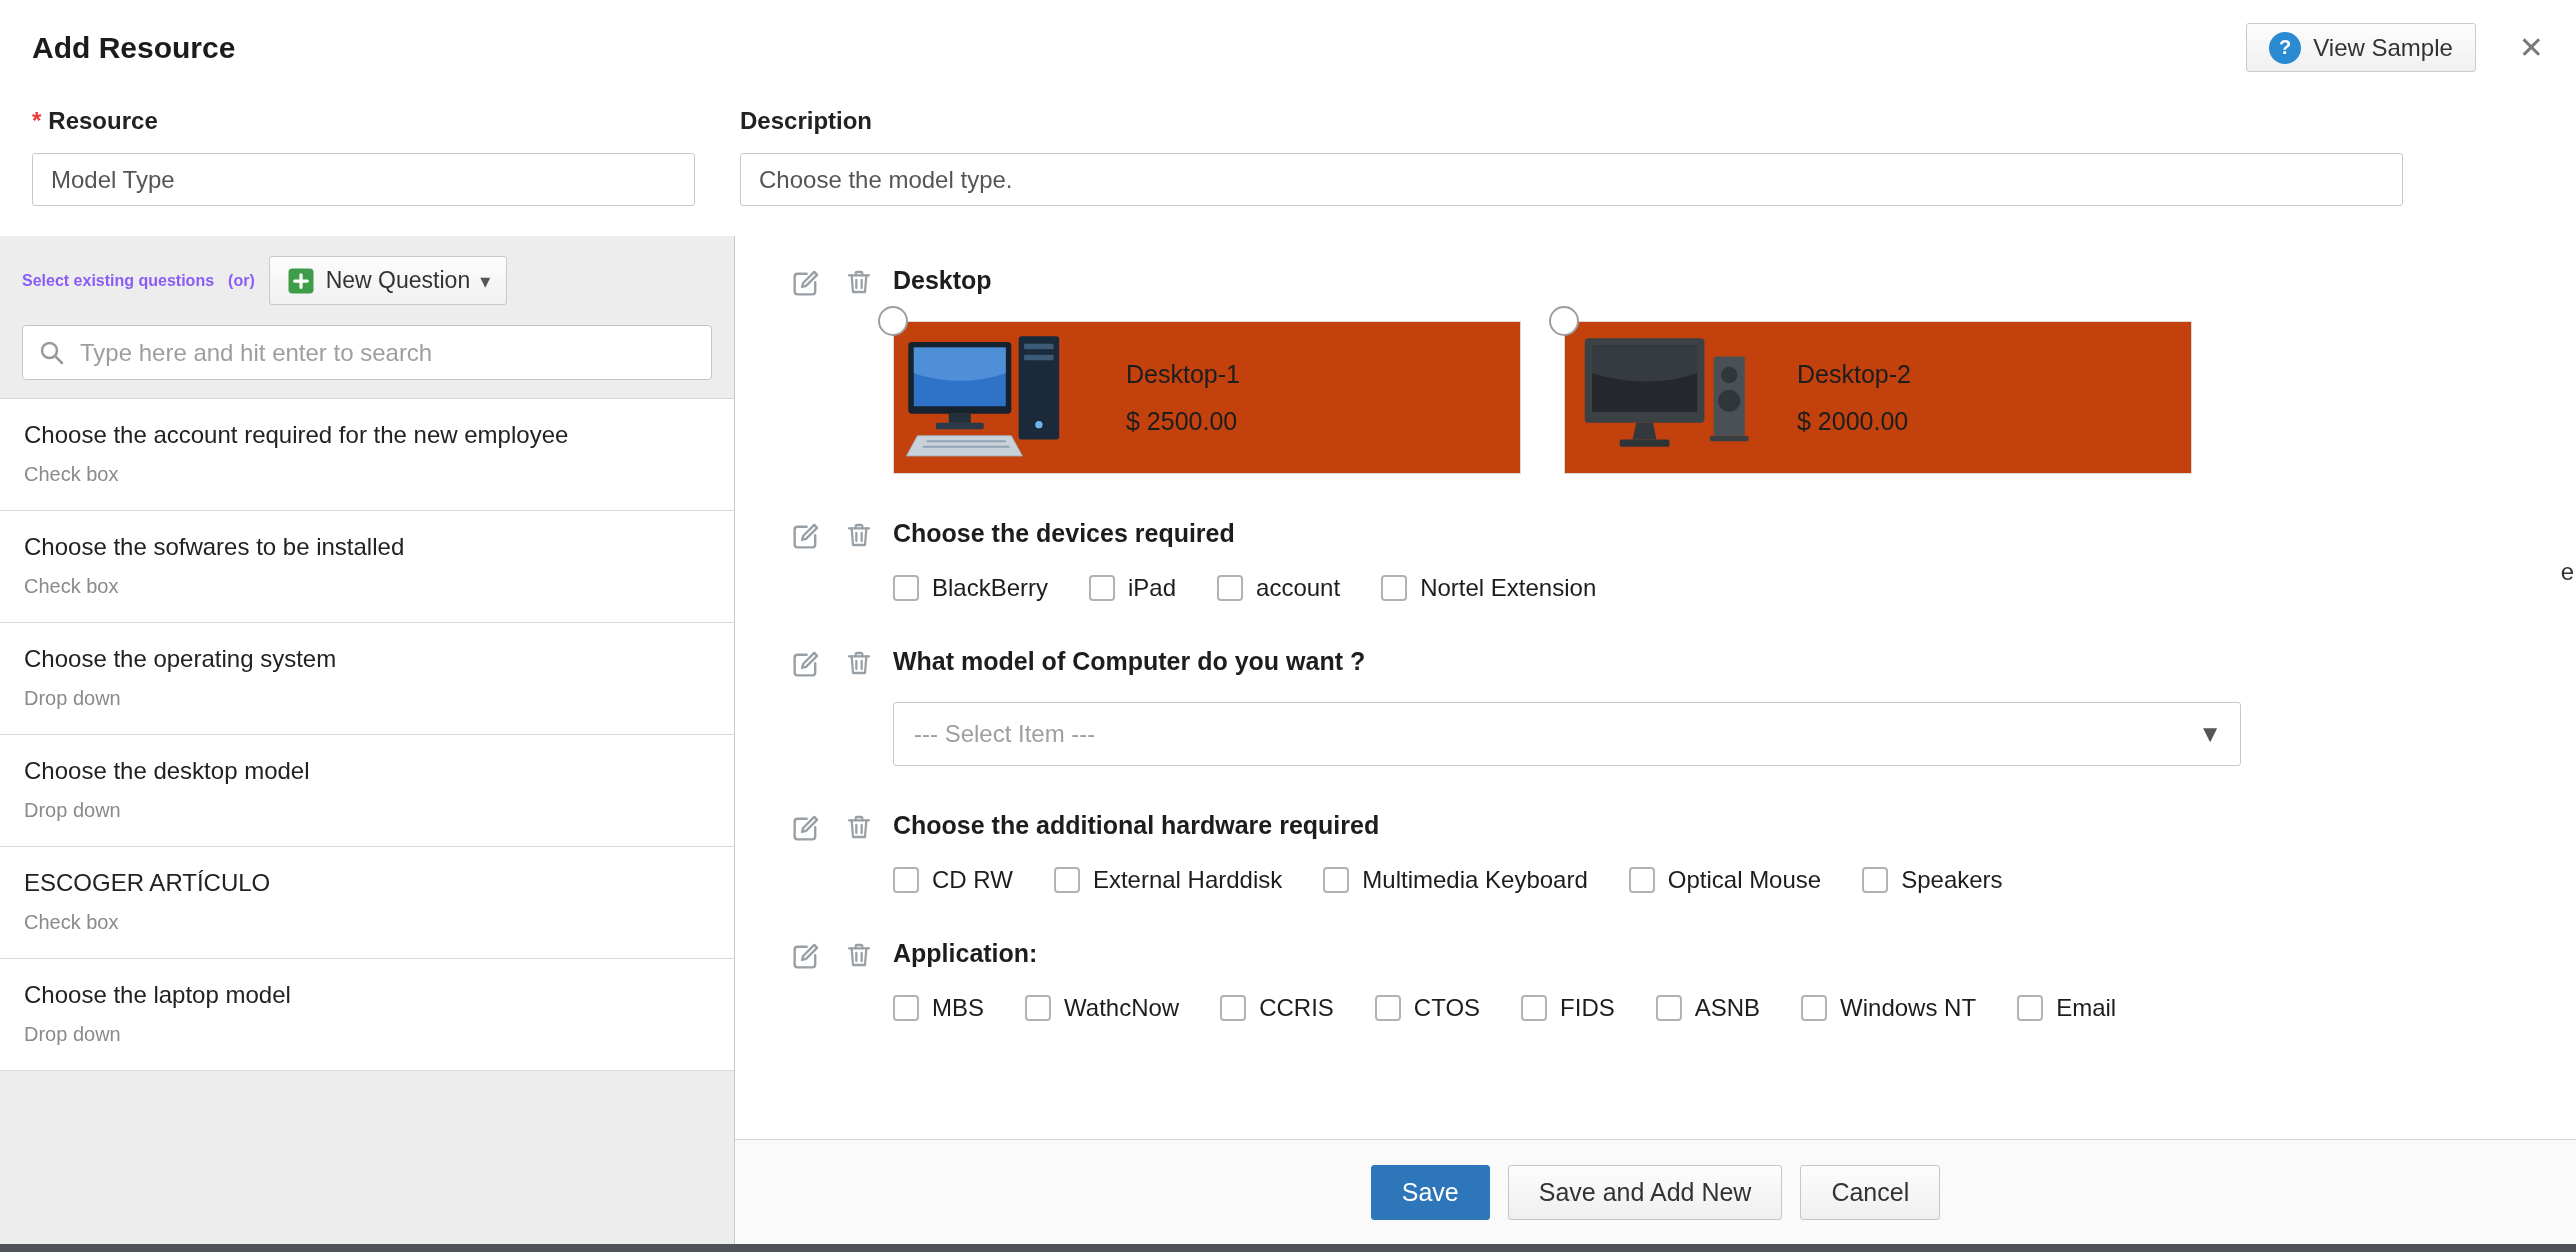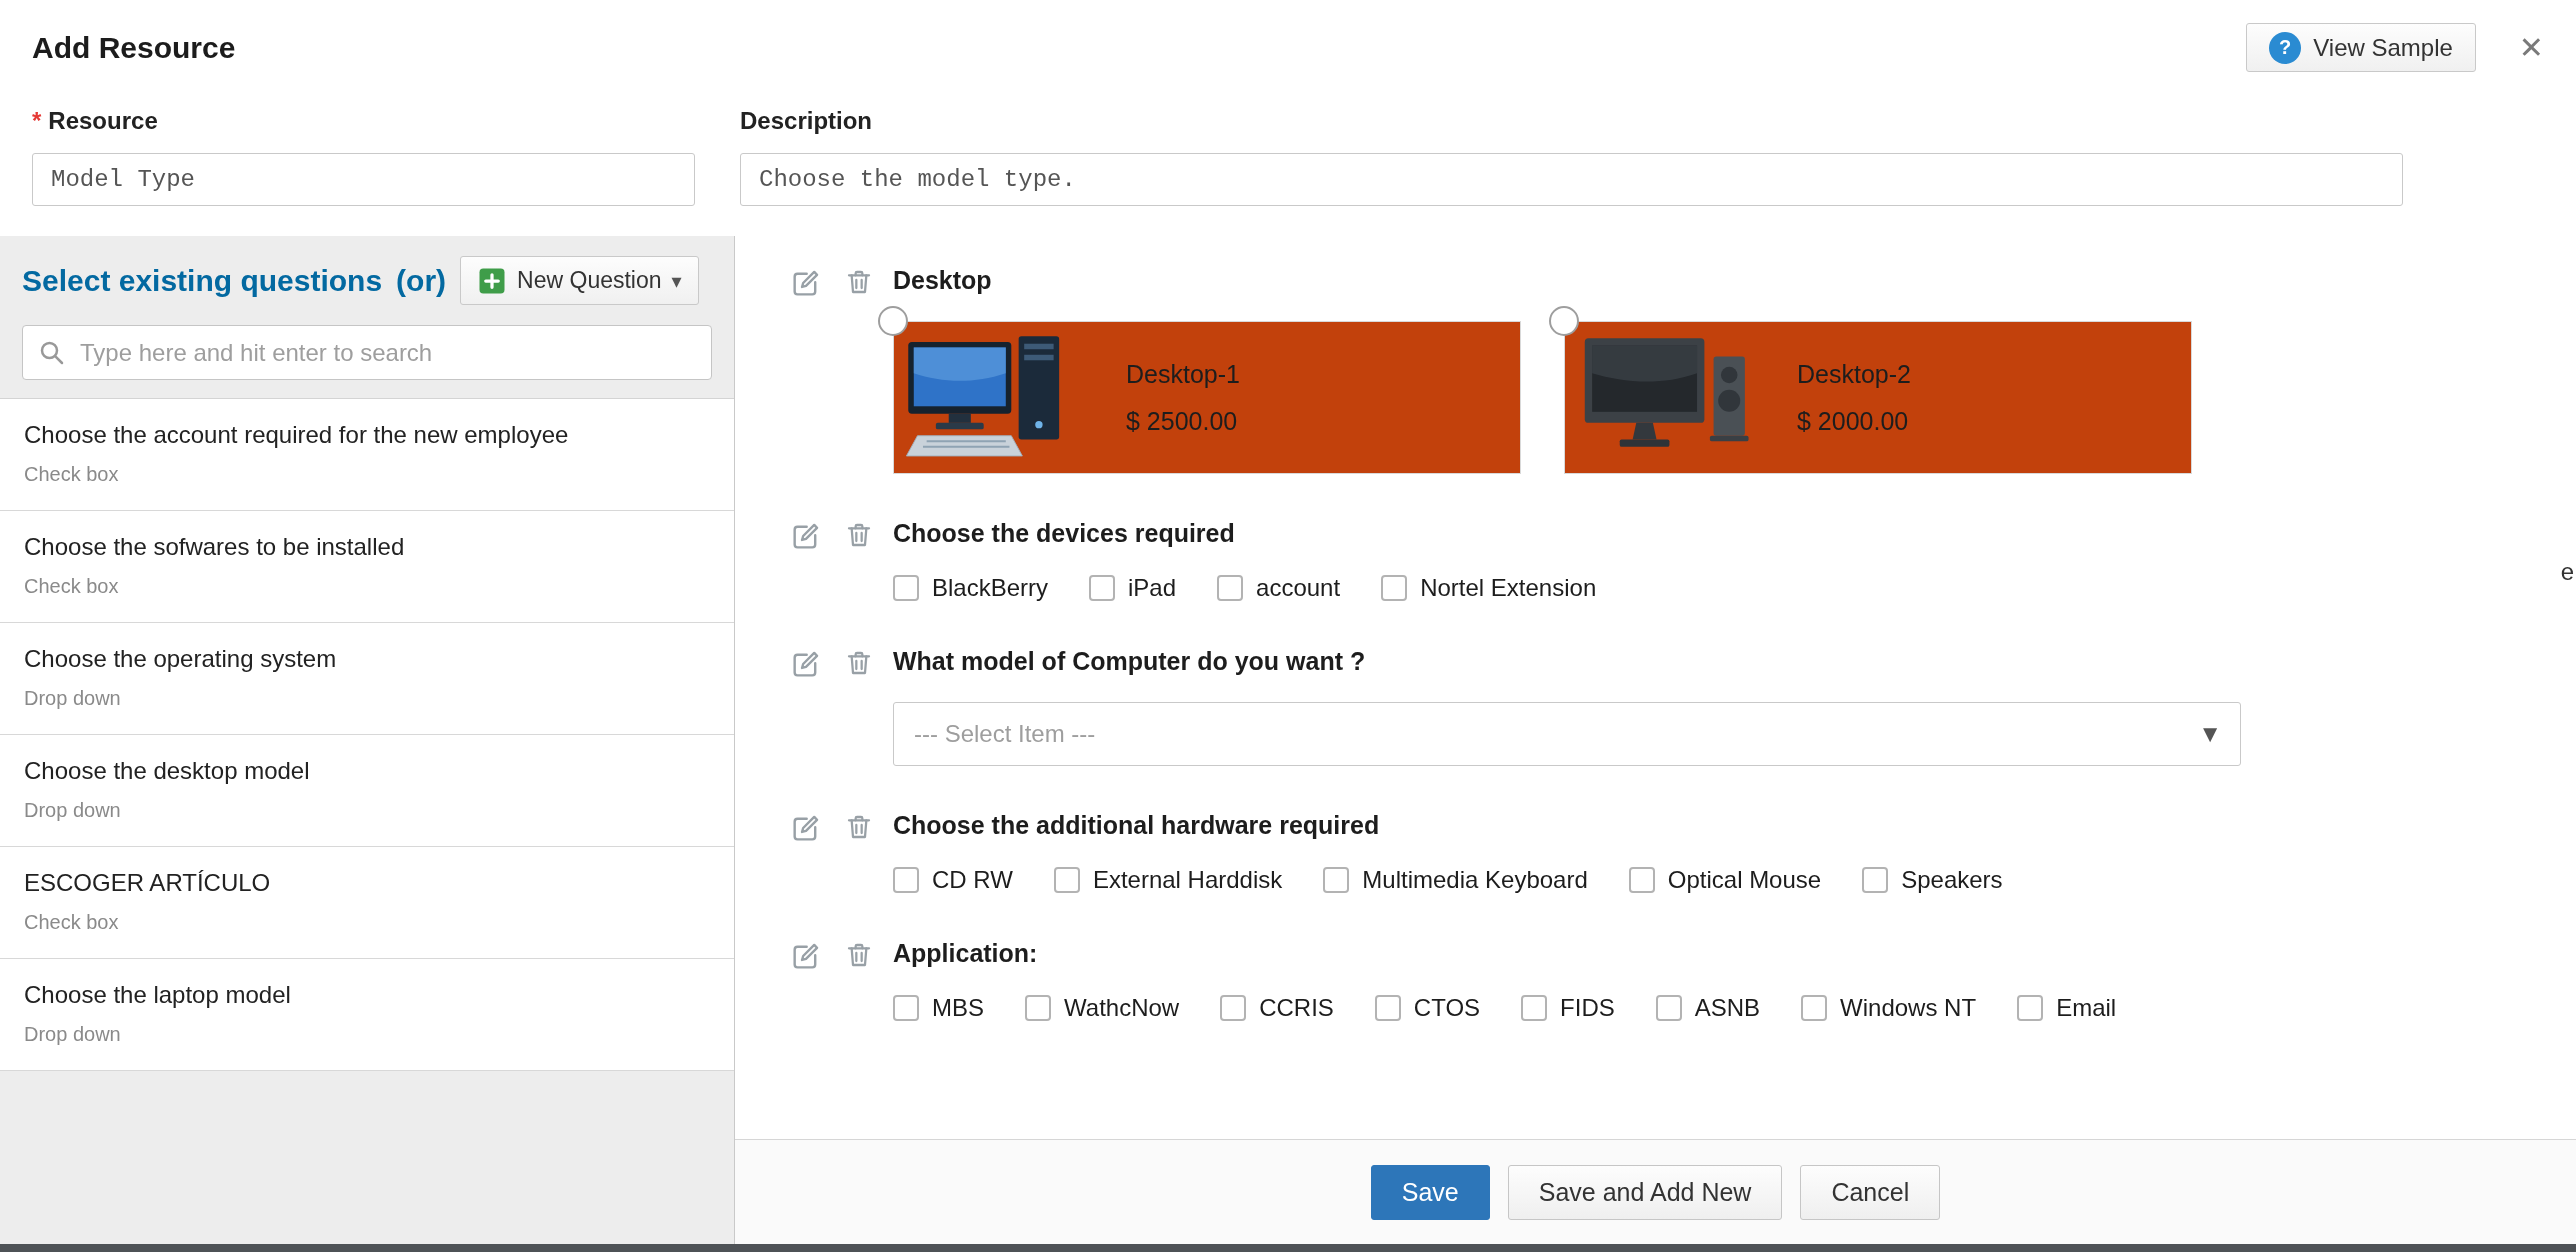--- a/index.html
+++ b/index.html
@@ -21,33 +21,33 @@
   .help-badge { width: 32px; height: 32px; border-radius: 50%; background: #2a8bd2; color: #fff;
                 display: inline-flex; align-items: center; justify-content: center;
                 font-size: 20px; font-weight: bold; }
   .close-x { margin-left: 43px; font-size: 30px; color: #7a7a7a; cursor: pointer; line-height: 1; }
 
   
   .form-row { display: flex; gap: 45px; padding: 12px 173px 30px 32px; }
   .field label { display: block; font-size: 24px; font-weight: bold; color: #222; margin-bottom: 18px; }
   .req { color: #e53935; margin-right: 7px; }
   .field input { width: 100%; height: 53px; border: 1px solid #c9c9c9; border-radius: 3px;
-                 font-size: 24px; color: #555; padding: 0 18px; font-family: Liberation Mono, monospace; background: #fff; }
+                 font-size: 24px; color: #555; padding: 0 18px; font-family: Liberation Sans, sans-serif; background: #fff; }
   .field input::placeholder { color: #9e9e9e; }
   .resource-field { width: 663px; flex: 0 0 663px; }
   .desc-field { flex: 1; }
 
   
   .body-row { flex: 1; display: flex; min-height: 0; }
 
   
   .sidebar { width: 735px; flex: 0 0 735px; background: #ededed; border-right: 1px solid #c9c9c9;
              display: flex; flex-direction: column; overflow: hidden; }
   .sidebar-head { display: flex; align-items: center; gap: 14px; padding: 20px 22px 16px; }
-  .sidebar-title, .or-label { font-size: 30px; font-weight: bold; color: #0369a1; white-space: nowrap; }
+  .sidebar-title, .or-label { font-size: 16px; font-weight: bold; color: #8b5cf6; white-space: nowrap; }
   .new-question { height: 49px; padding: 0 16px; font-size: 23px; gap: 10px; }
   .caret { font-size: 20px; color: #555; line-height: 1; }
   .search-wrap { margin: 4px 22px 18px; position: relative; }
   .search-wrap input { width: 100%; height: 55px; border: 1px solid #c5c5c5; border-radius: 4px;
                        padding: 0 18px 0 57px; font-size: 24px; color: #444; background: #fff; font-family: inherit; }
   .search-wrap input::placeholder { color: #9e9e9e; }
   .search-icon { position: absolute; left: 15px; top: 13px; }
   .q-list { border-top: 1px solid #d4d4d4; }
   .q-item { background: #fff; border-bottom: 1px solid #d8d8d8; padding: 22px 24px 24px; cursor: pointer; }
   .q-item-title { font-size: 24px; color: #222; margin-bottom: 14px; }

